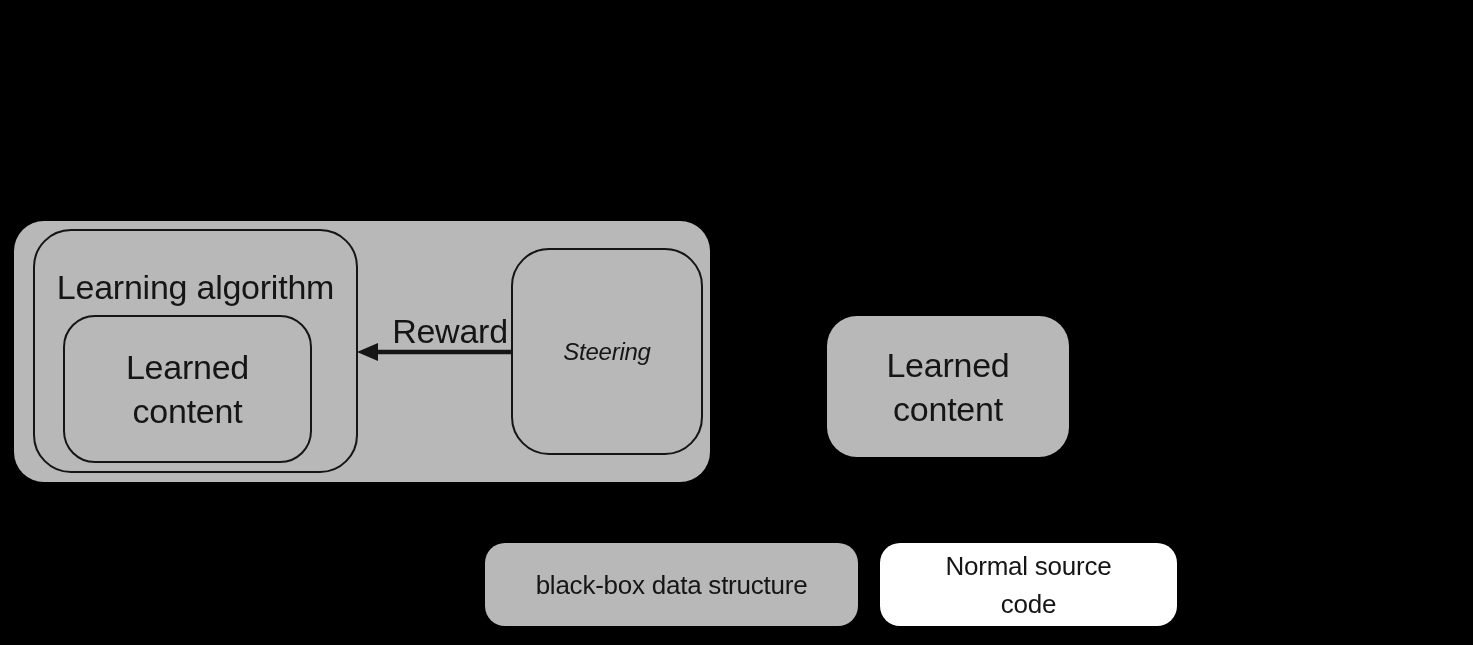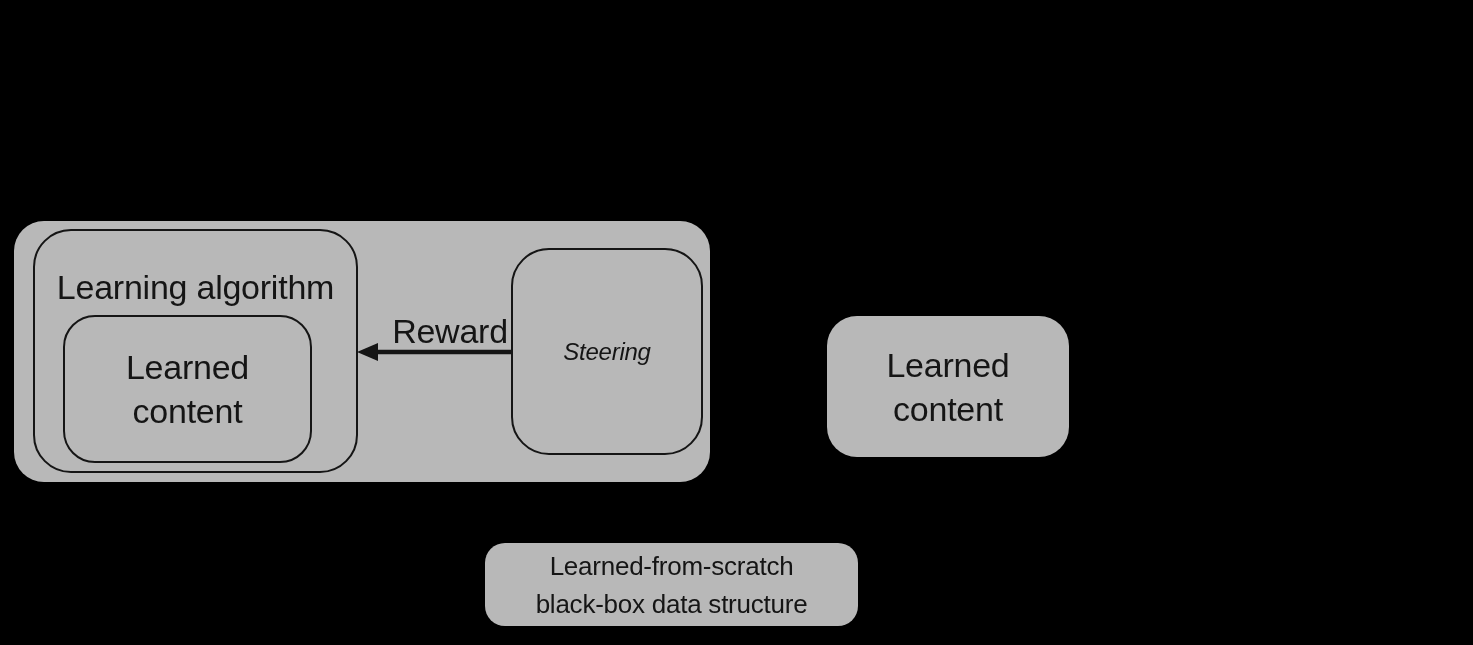--- a/index.html
+++ b/index.html
@@ -132,18 +132,21 @@
   </svg>
 
   <div class="arrow-label reward-label">Reward</div>
 
   <div class="box gray-fill learned-content-standalone">
     <span class="line">Learned</span>
     <span class="line">content</span>
   </div>
 
   <div class="box gray-fill legend-box legend-learned">
-    <span class="line">Learned-from-scratch</span>
     <span class="line">black-box data structure</span>
   </div>
 
+  <div class="box white-fill legend-box legend-normal">
+    <span class="line">Normal source</span>
+    <span class="line">code</span>
+  </div>
 
 </div>
 
 </body></html>

